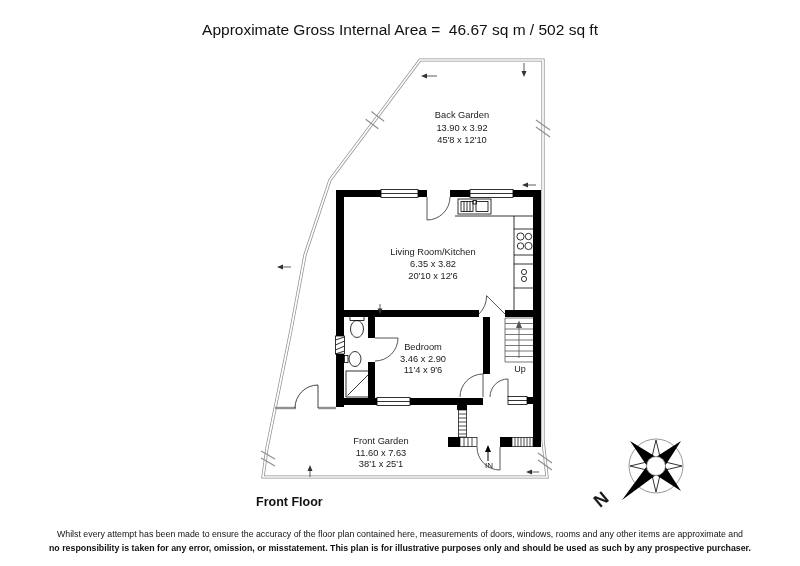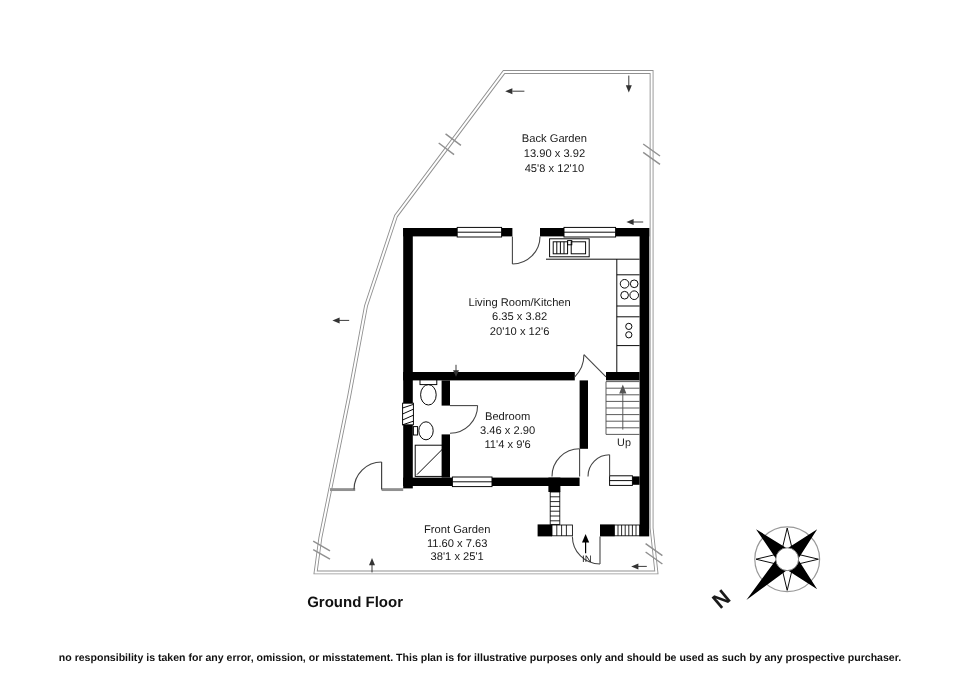--- a/index.html
+++ b/index.html
@@ -14,20 +14,21 @@
   .disc2{top:543px;font-weight:bold;}
   svg text{font-family:"Liberation Sans",sans-serif;fill:#1a1a1a;}
   svg .room-name,svg .room-dim{font-size:9.3px;text-anchor:middle;}
   svg .small-label{font-size:9px;text-anchor:middle;}
 </style>
 </head>
 <body>
 
 <div class="page">
 
+  <div class="title">Approximate Gross Internal Area =  46.67 sq m / 502 sq ft</div>
 
   <svg class="plan-svg" width="800" height="566" viewBox="0 0 800 566">
 
     <g>
       <path d="M420,60 H543 V440 L547,477 H263 L267,448 L291,330 L305,255 L330,180 Z" fill="none" stroke="#909090" stroke-width="3.2"></path>
       <path d="M420,60 H543 V440 L547,477 H263 L267,448 L291,330 L305,255 L330,180 Z" fill="none" stroke="#ffffff" stroke-width="1.7"></path>
 
       <line x1="275" y1="408" x2="296" y2="408" stroke="#909090" stroke-width="2.4"></line>
       <line x1="318" y1="408" x2="336" y2="408" stroke="#909090" stroke-width="2.4"></line>
     </g>
@@ -233,15 +234,16 @@
 
     <g>
       <circle cx="656" cy="466" r="27" fill="none" stroke="#999" stroke-width="1"></circle>
       <polygon points="682,466 661,471 656,492 651,471 630,466 651,461 656,440 661,461" fill="#fff" stroke="#000" stroke-width="0.8"></polygon>
       <polygon points="681,441 665,466 681,491 656,475 622,500 647,466 630,441 656,457" fill="#000"></polygon>
       <circle cx="656" cy="466" r="9.5" fill="#fff" stroke="#777" stroke-width="0.8"></circle>
       <text x="605" y="504" transform="rotate(-40 605 504)" style="font-size:18px;font-weight:bold;text-anchor:middle">N</text>
     </g>
   </svg>
 
-  <div class="ground-floor">Ground Floor</div>
+  <div class="ground-floor">Front Floor</div>
+  <div class="disclaimer disc1">Whilst every attempt has been made to ensure the accuracy of the floor plan contained here, measurements of doors, windows, rooms and any other items are approximate and</div>
   <div class="disclaimer disc2">no responsibility is taken for any error, omission, or misstatement. This plan is for illustrative purposes only and should be used as such by any prospective purchaser.</div>
 </div>
 
 </body></html>

